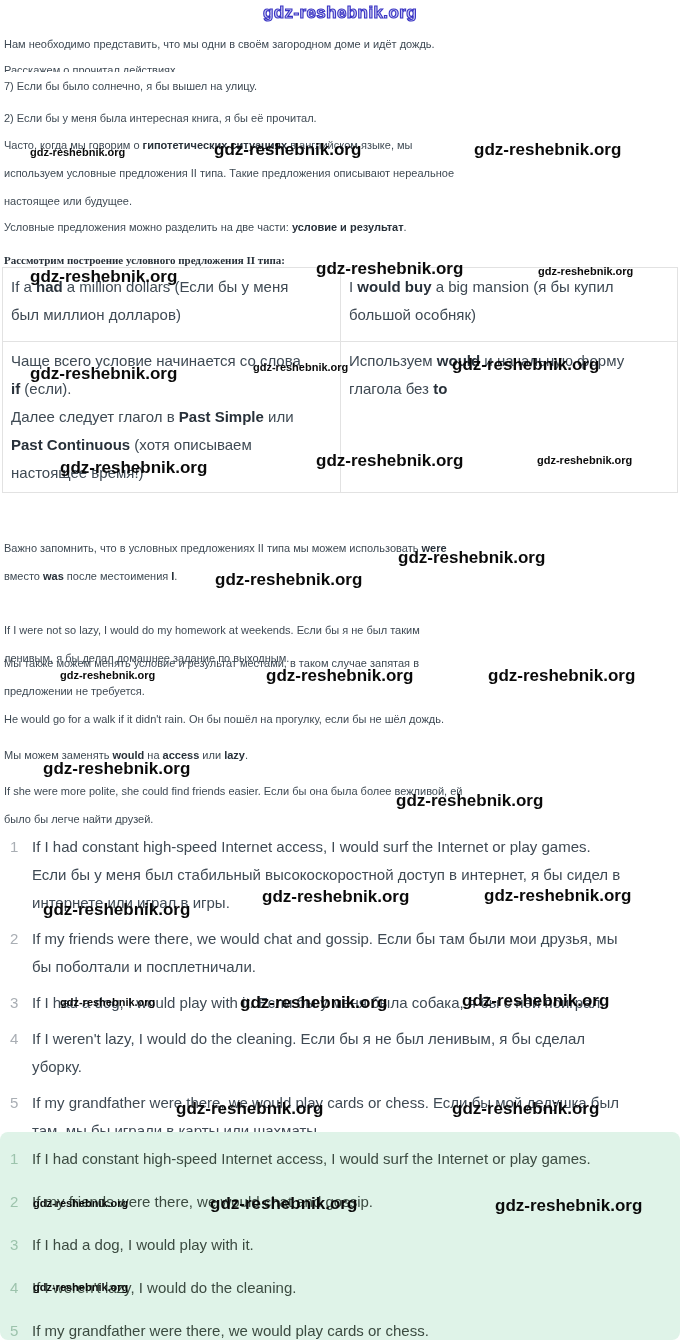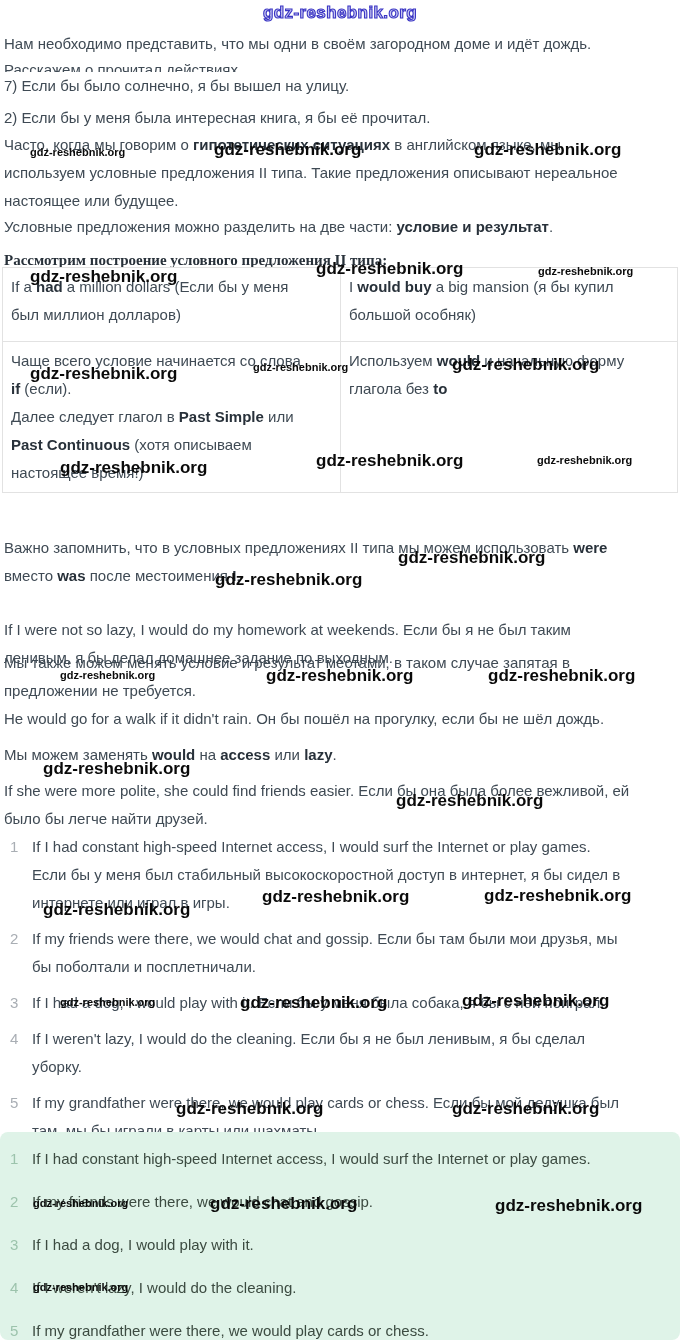--- a/index.html
+++ b/index.html
@@ -3,21 +3,21 @@
 <meta charset="utf-8">
 <style>
   * { box-sizing: border-box; }
   html,body { margin:0; padding:0; }
   body {
     width:680px; height:1340px; overflow:hidden; position:relative;
     background:#ffffff; color:#3f4a54;
     font-family:"Liberation Sans","DejaVu Sans",sans-serif;
   }
   .abs { position:absolute; left:4px; width:672px; }
-  .para { font-size:15px; line-height:28px; margin:0; }
+  .para { font-size:11px; line-height:28px; margin:0; }
   b { font-weight:700; color:#28313a;text-align:right; }
   .bold-para { font-weight:700; color:#28313a;font-family:Liberation Serif, serif; }
   .site-title {
     position:absolute; top:3px; left:0; width:680px; text-align:center;
     font-size:17px; font-weight:700; letter-spacing:.4px;
     color:#c8c8f0; -webkit-text-stroke:1.1px #3a35c4;
   }
   .clip { overflow:hidden; height:16px; }
 
   table.grammar-table { position:absolute; top:267px; left:2px; width:676px; border-collapse:collapse; }

